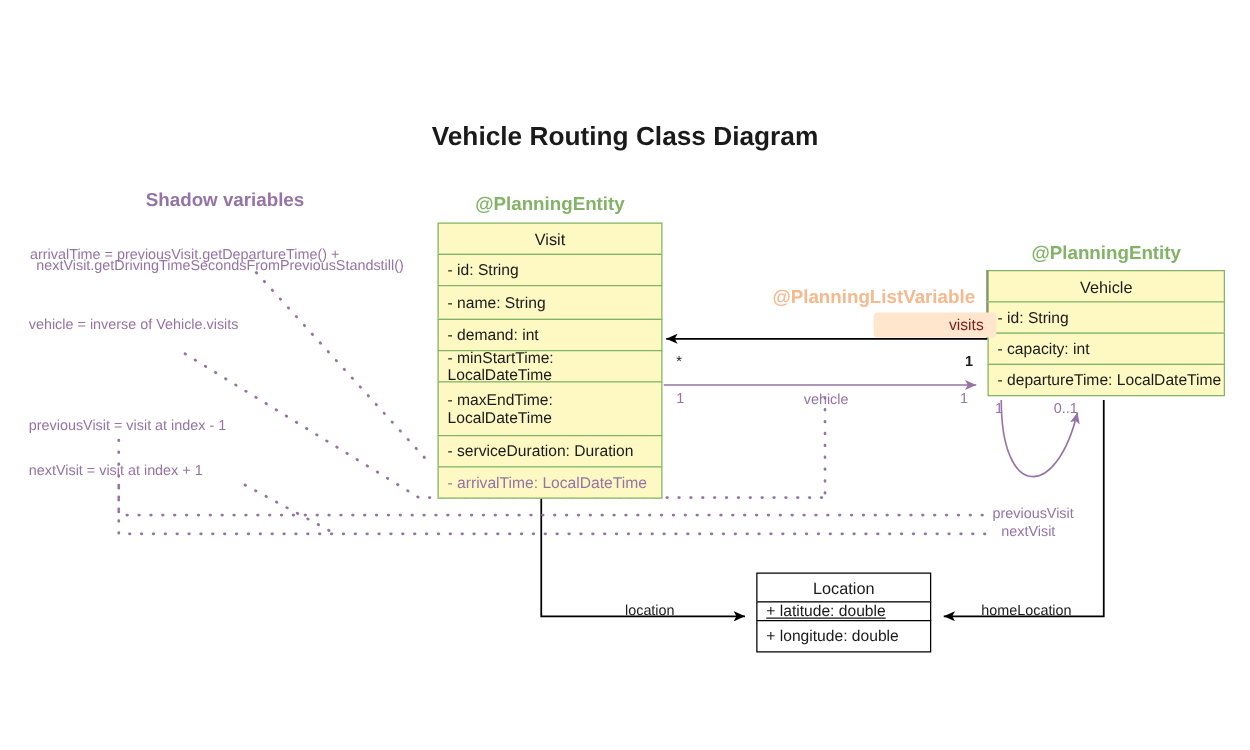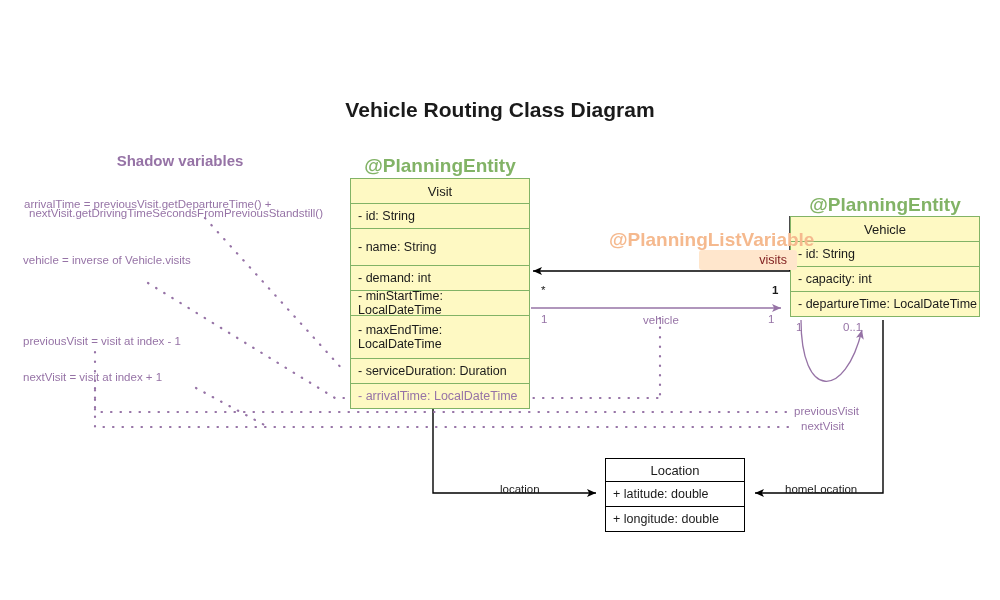--- a/index.html
+++ b/index.html
@@ -61,21 +61,21 @@
     color: #9673a6;
   }
   
   .uml-class.plain .uml-row {
     border: 1px solid #000000;
     background: #ffffff;
   }
 
   
   .stereotype {
-    font-size: 19px;
+    font-size: 15px;
     font-weight: bold;
     text-align: center;
   }
   .stereotype.entity { color: #82b366; }
   .stereotype.listvar { color: #f5b98e; }
 
   
   #shadow-heading {
     font-size: 15px;
     font-weight: bold;
@@ -173,40 +173,40 @@
   <div class="abs shadow-note" style="left:29px; top:207px;">nextVisit.getDrivingTimeSecondsFromPreviousStandstill()</div>
   <div class="abs shadow-note" style="left:23px; top:254px;">vehicle = inverse of Vehicle.visits</div>
   <div class="abs shadow-note" style="left:23px; top:335px;">previousVisit = visit at index - 1</div>
   <div class="abs shadow-note" style="left:23px; top:371px;">nextVisit = visit at index + 1</div>
 
   <div class="abs stereotype entity" style="left:350px; top:155px; width:180px;">@PlanningEntity</div>
 
   <div class="uml-class" id="visit-class" style="left:350px; top:178px; width:180px;">
     <div class="uml-row header" style="height:26px;">Visit</div>
     <div class="uml-row attr" style="height:26px;">- id: String</div>
-    <div class="uml-row attr" style="height:38px;">- name: String</div>
+    <div class="uml-row attr" style="height:28px;">- name: String</div>
     <div class="uml-row attr" style="height:26px;">- demand: int</div>
     <div class="uml-row attr" style="height:26px;">- minStartTime: LocalDateTime</div>
     <div class="uml-row attr" style="height:44px;">- maxEndTime: LocalDateTime</div>
     <div class="uml-row attr" style="height:26px;">- serviceDuration: Duration</div>
     <div class="uml-row attr shadow-attr" style="height:26px;">- arrivalTime: LocalDateTime</div>
   </div>
 
   <div class="abs stereotype entity" style="left:790px; top:194px; width:190px;">@PlanningEntity</div>
 
   <div class="uml-class" id="vehicle-class" style="left:790px; top:216px; width:190px;">
     <div class="uml-row header" style="height:26px;">Vehicle</div>
     <div class="uml-row attr" style="height:26px;">- id: String</div>
     <div class="uml-row attr" style="height:26px;">- capacity: int</div>
     <div class="uml-row attr" style="height:26px;">- departureTime: LocalDateTime</div>
   </div>
 
   <div class="uml-class plain" id="location-class" style="left:605px; top:458px; width:140px;">
     <div class="uml-row header" style="height:24px;">Location</div>
-    <div class="uml-row attr" style="height:26px;">+ latitude: double</div>
+    <div class="uml-row attr" style="height:16px;text-decoration:underline;">+ latitude: double</div>
     <div class="uml-row attr" style="height:26px;text-align:center;">+ longitude: double</div>
   </div>
 
   <div class="abs stereotype listvar" style="left:609px; top:229px; width:180px;">@PlanningListVariable</div>
 
   <div class="abs" id="visits-chip" style="left:699px; top:250px; width:78px;">visits</div>
 
   <div class="abs mult" style="left:541px; top:284px;">*</div>
   <div class="abs mult bold" style="left:772px; top:284px;">1</div>
 

